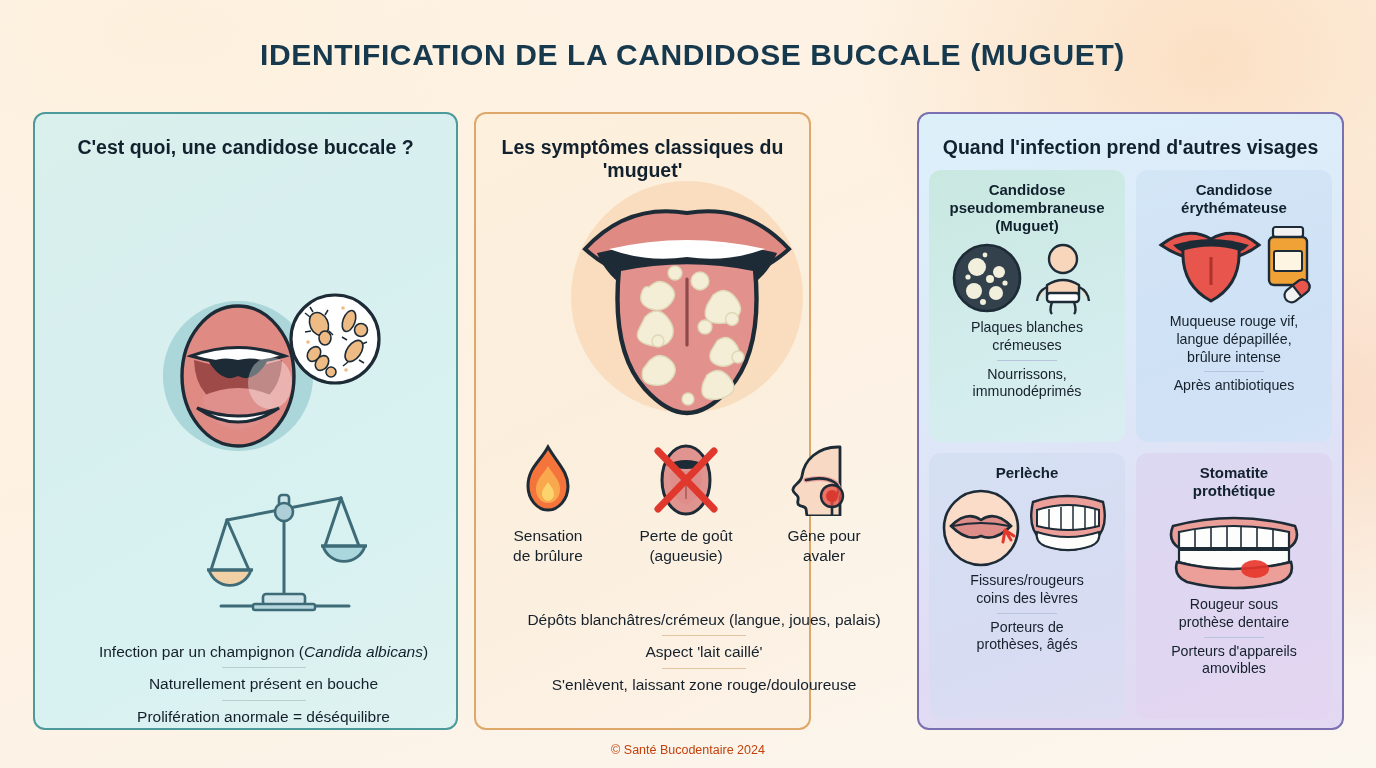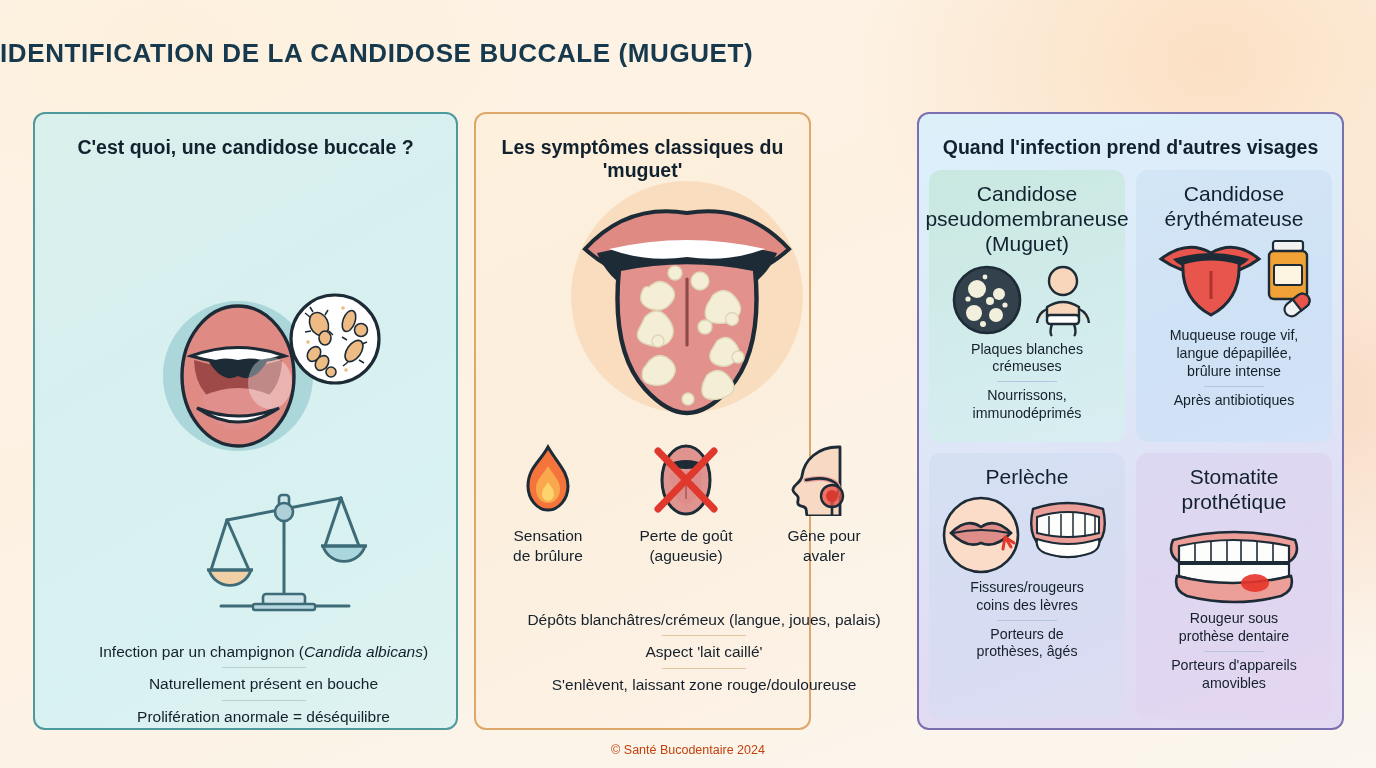--- a/index.html
+++ b/index.html
@@ -22,25 +22,26 @@
       radial-gradient(ellipse 600px 300px at 12% 4%, #fdf0dd 0%, rgba(253,240,221,0) 72%),
       linear-gradient(160deg, #fdf4e6 0%, #fdf1e2 40%, #fbf6ee 100%);
   }
 
   #page { position: absolute; inset: 0; }
 
   
   #title {
     position: absolute;
     left: 0; right: 0; top: 38px;
-    text-align: left;
-    font-size: 26px;
+    text-align: center;
+    font-size: 30px;
     font-weight: bold;
     letter-spacing: .6px;
     color: #16394d;
+    padding-left: 9px;
   }
 
   
   .panel {
     position: absolute;
     top: 112px;
     height: 618px;
     border-radius: 12px;
     overflow: hidden;
   }
@@ -124,22 +125,22 @@
     flex-direction: column;
     align-items: center;
   }
   .sc-0 { background: linear-gradient(160deg, #c9e8e0 0%, #d2ecec 60%, #d9eef2 100%); }
   .sc-1 { background: linear-gradient(160deg, #d3e6f6 0%, #cfe1f5 60%, #d4e3f7 100%); }
   .sc-2 { background: linear-gradient(160deg, #d5e0f3 0%, #d7dcf2 60%, #dcdcf3 100%); }
   .sc-3 { background: linear-gradient(160deg, #dcd8f2 0%, #e0d6f1 60%, #e4d6f2 100%); }
 
   .sc-title {
     text-align: center;
-    font-size: 21px;
-    font-weight: normal;
+    font-size: 15px;
+    font-weight: bold;
     color: #12212e;
     line-height: 1.2;
   }
   .sc-art { flex: 0 0 auto; display: flex; align-items: center; justify-content: center; margin: 6px 0 4px; }
   .sc-desc {
     text-align: center;
     font-size: 14.2px;
     color: #15202b;
     line-height: 1.25;
   }

